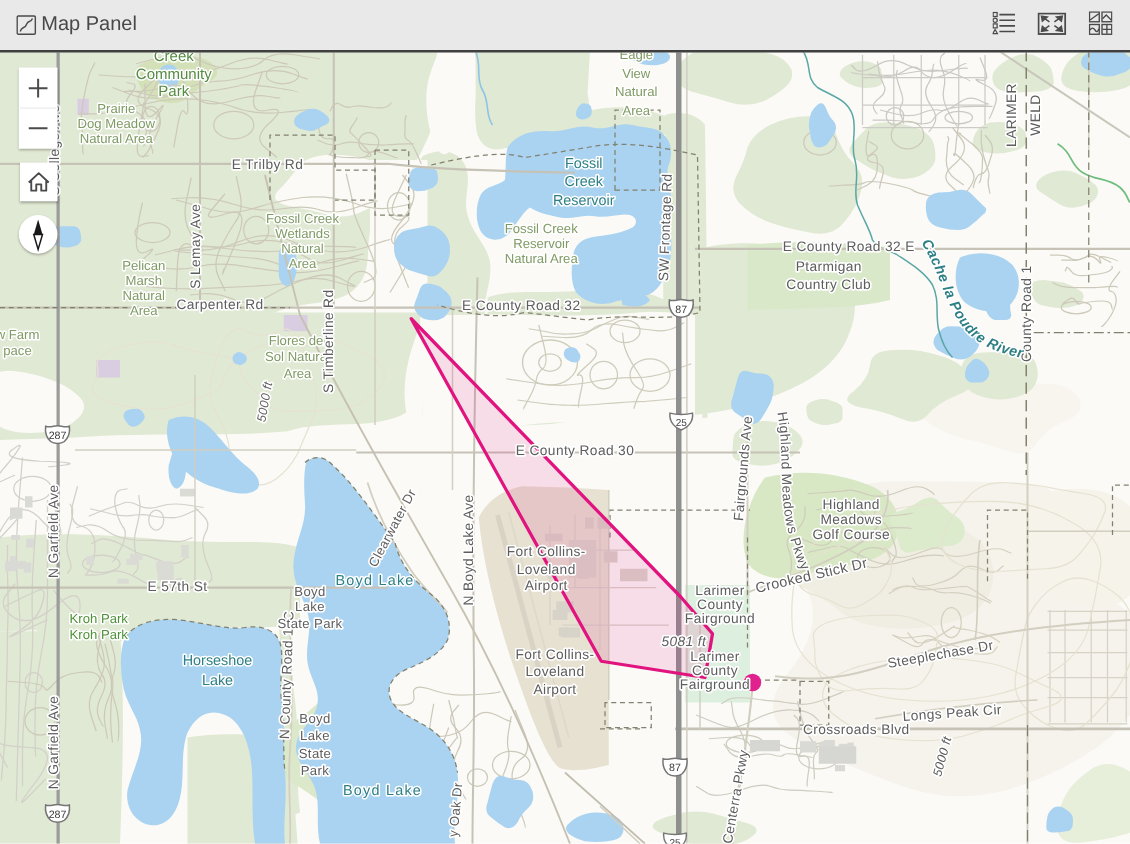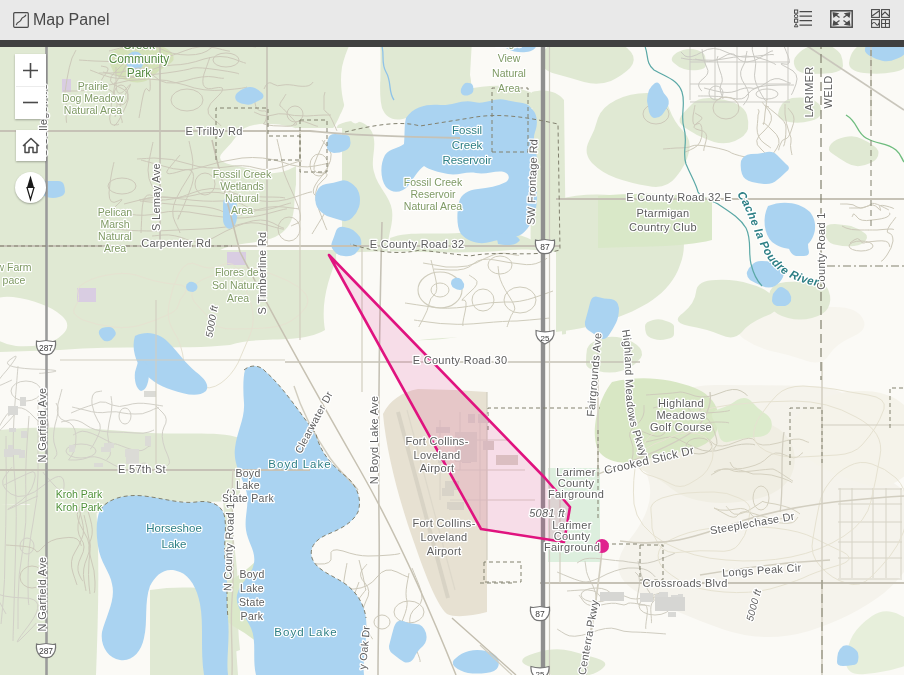--- a/index.html
+++ b/index.html
@@ -1,15 +1,15 @@
 <!DOCTYPE html>
 <html><head><meta charset="utf-8">
 <style>
 html,body{margin:0;padding:0;width:904px;height:675px;overflow:hidden;background:#fff;font-family:"Liberation Sans",sans-serif;}
-.hdr{position:absolute;left:0;top:0;width:904px;height:40px;background:#e9e9e9;border-bottom:7px solid #404040;z-index:5;}
+.hdr{position:absolute;left:0;top:0;width:904px;height:40px;background:#e9e9e9;border-bottom:2px solid #404040;z-index:5;}
 .hdr .title{position:absolute;left:33px;top:11px;font-size:16px;color:#484848;}
 .ctl{position:absolute;background:#fff;box-shadow:0 1px 2px rgba(0,0,0,0.3);z-index:6;}
 svg text{font-family:"Liberation Sans",sans-serif;}
 .rd{fill:#5d5d5d;stroke:#ffffff;stroke-width:2.6px;paint-order:stroke;stroke-linejoin:round;letter-spacing:0.3px;}
 .gn{fill:#7f9a64;stroke:#ffffff;stroke-width:2.4px;paint-order:stroke;stroke-linejoin:round;}
 .wt{fill:#2d7f85;stroke:#ffffff;stroke-width:2.4px;paint-order:stroke;stroke-linejoin:round;}
 .pk{fill:#558a41;stroke:#ffffff;stroke-width:2.4px;paint-order:stroke;stroke-linejoin:round;}
 .kr{fill:#4f9138;stroke:#ffffff;stroke-width:2.4px;paint-order:stroke;stroke-linejoin:round;}
 </style></head>
 <body>

